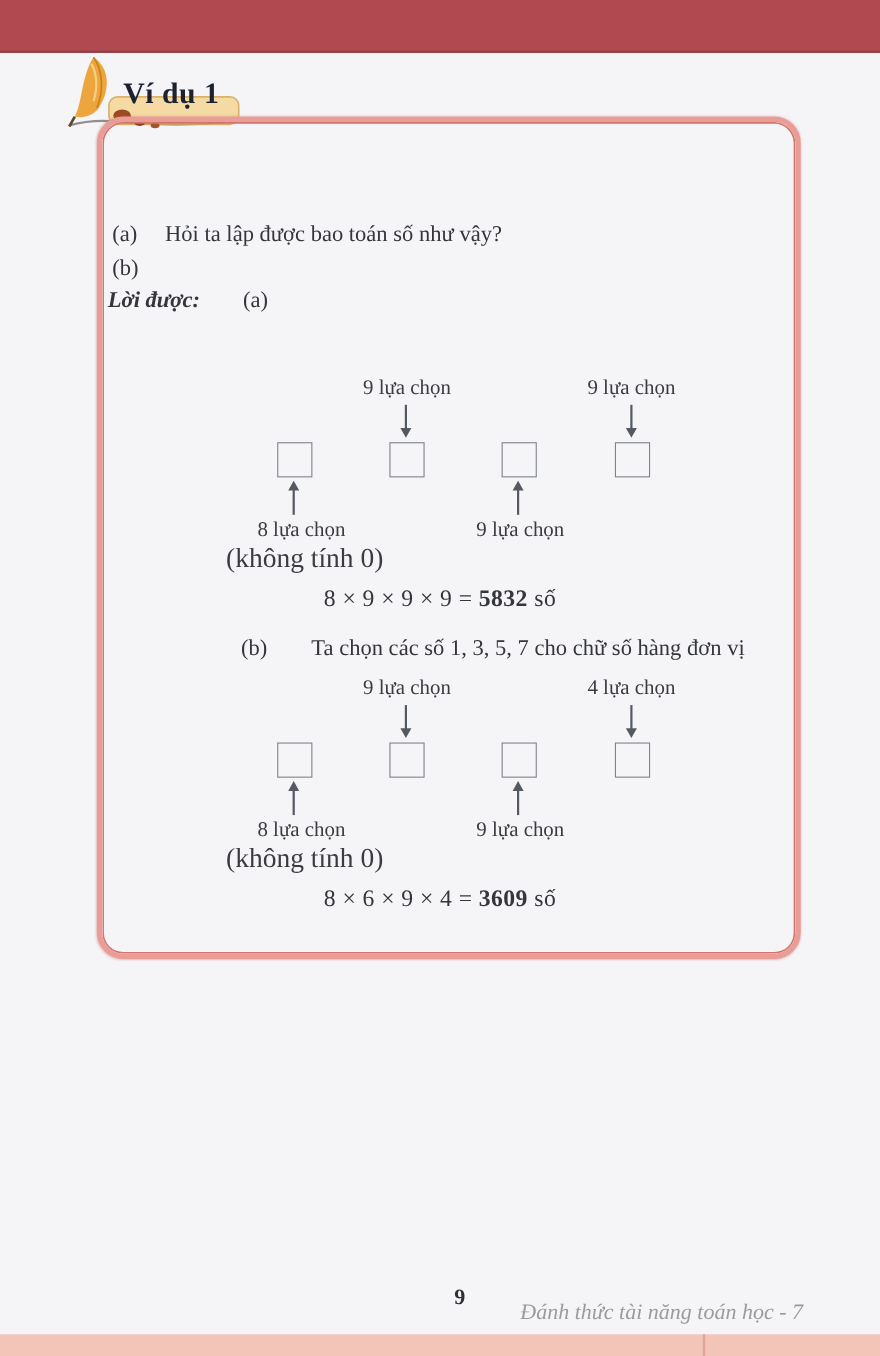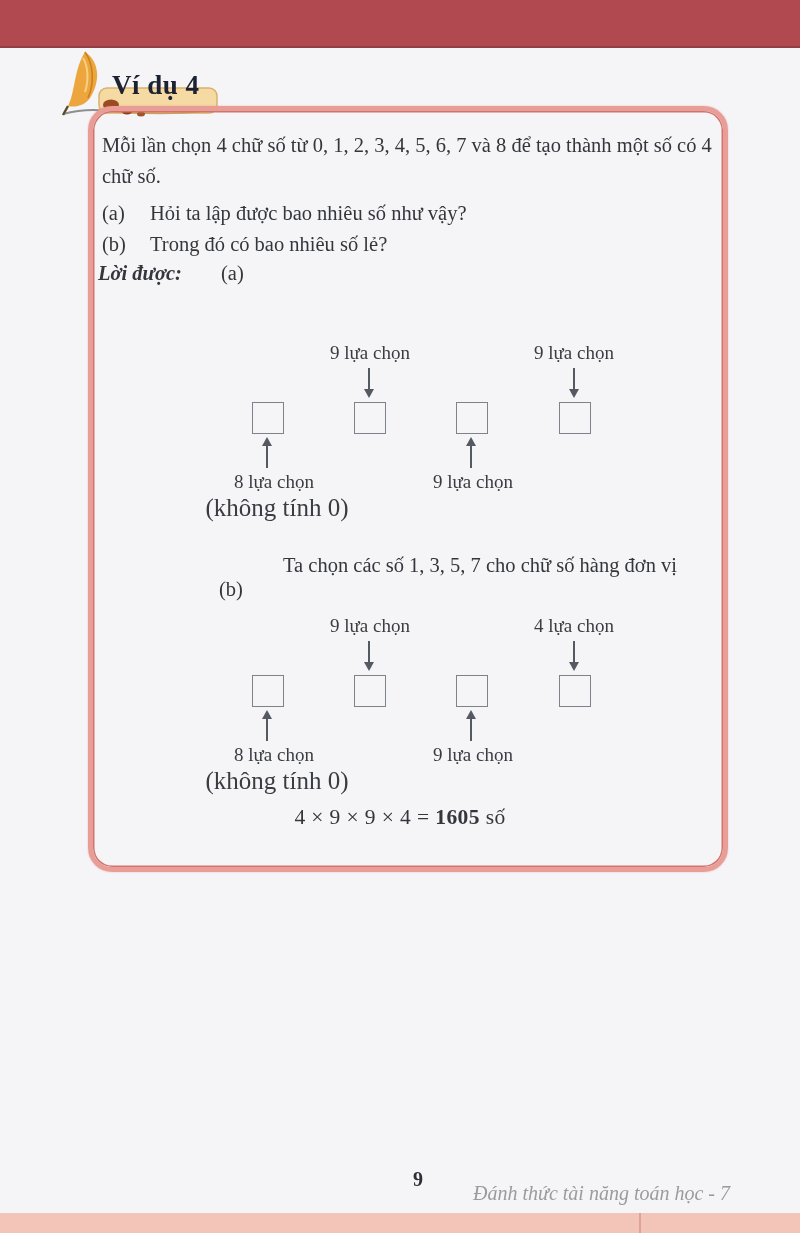--- a/index.html
+++ b/index.html
@@ -119,70 +119,69 @@
       <rect x="44" y="38" width="118" height="25" rx="8" fill="none" stroke="#d9b16c" stroke-width="1.5"></rect>
       <path d="M48,60 q58,7 112,0" stroke="#c9a05e" stroke-width="1.5" fill="none"></path>
       <ellipse cx="56" cy="55" rx="8" ry="5.5" fill="#9c4a22"></ellipse>
       <ellipse cx="72" cy="61" rx="5.5" ry="3.5" fill="#8a3b1c"></ellipse>
       <ellipse cx="86" cy="64" rx="4" ry="2.5" fill="#a2552a"></ellipse>
       <path d="M30,2 C43,10 47,29 35,48 C30,55 21,58 13,56 C20,43 19,19 30,2 Z" fill="#eda63e"></path>
       <path d="M30,2 C38,13 40,32 33,48" stroke="#c9811f" stroke-width="1.6" fill="none"></path>
       <path d="M28,8 C33,16 34,30 30,42" stroke="#f7cf80" stroke-width="2" fill="none"></path>
       <path d="M13,56 L8,65" stroke="#5a4a2a" stroke-width="2.4"></path>
     </svg>
-    <span class="vd-title">Ví dụ 4</span>
+    <span class="vd-title">Ví dụ 1</span>
   </div>
 
   <div class="main-box"></div>
 
-  <div class="statement">Mỗi lần chọn 4 chữ số từ 0, 1, 2, 3, 4, 5, 6, 7 và 8 để tạo thành một số có 4 chữ số.</div>
 
   <span class="abs q-label" style="left:102px;top:202px;">(a)</span>
-  <span class="abs q-text" style="left:150px;top:202px;">Hỏi ta lập được bao nhiêu số như vậy?</span>
+  <span class="abs q-text" style="left:150px;top:202px;">Hỏi ta lập được bao toán số như vậy?</span>
 
   <span class="abs q-label" style="left:102px;top:233px;">(b)</span>
-  <span class="abs q-text" style="left:150px;top:233px;">Trong đó có bao nhiêu số lẻ?</span>
 
   <span class="abs sol-heading" style="left:98px;top:262px;">Lời được:</span>
   <span class="abs body-line" style="left:221px;top:262px;">(a)</span>
 
   <div class="diagram" style="top:340px;">
     <span class="dg-label dg-top-label-1">9 lựa chọn</span>
     <span class="dg-label dg-top-label-2">9 lựa chọn</span>
     <span class="arrow down dg-arrow-d1"></span>
     <span class="arrow down dg-arrow-d2"></span>
     <span class="sq sq1"></span>
     <span class="sq sq2"></span>
     <span class="sq sq3"></span>
     <span class="sq sq4"></span>
     <span class="arrow up dg-arrow-u1"></span>
     <span class="arrow up dg-arrow-u2"></span>
     <span class="dg-label dg-bot-label-1">8 lựa chọn</span>
     <span class="dg-note dg-bot-note">(không tính 0)</span>
     <span class="dg-label dg-bot-label-2">9 lựa chọn</span>
+    <div class="equation dg-equation"><span>8 × 9 × 9 × 9 = </span><b>5832</b><span> số</span></div>
   </div>
 
   <span class="abs body-line" style="left:219px;top:578px;">(b)</span>
-  <span class="abs body-line" style="left:283px;top:554px;">Ta chọn các số 1, 3, 5, 7 cho chữ số hàng đơn vị</span>
+  <span class="abs body-line" style="left:283px;top:578px;">Ta chọn các số 1, 3, 5, 7 cho chữ số hàng đơn vị</span>
 
   <div class="diagram" style="top:613px;">
     <span class="dg-label dg-top-label-1">9 lựa chọn</span>
     <span class="dg-label dg-top-label-2">4 lựa chọn</span>
     <span class="arrow down dg-arrow-d1"></span>
     <span class="arrow down dg-arrow-d2"></span>
     <span class="sq sq1"></span>
     <span class="sq sq2"></span>
     <span class="sq sq3"></span>
     <span class="sq sq4"></span>
     <span class="arrow up dg-arrow-u1"></span>
     <span class="arrow up dg-arrow-u2"></span>
     <span class="dg-label dg-bot-label-1">8 lựa chọn</span>
     <span class="dg-note dg-bot-note">(không tính 0)</span>
     <span class="dg-label dg-bot-label-2">9 lựa chọn</span>
-    <div class="equation dg-equation"><span>4 × 9 × 9 × 4 = </span><b>1605</b><span> số</span></div>
+    <div class="equation dg-equation"><span>8 × 6 × 9 × 4 = </span><b>3609</b><span> số</span></div>
   </div>
 
   <div class="page-num">9</div>
   <div class="footer-title">Đánh thức tài năng toán học - 7</div>
   <div class="bottom-band">
     <div class="band-line"></div>
   </div>
 
 </div>
 

